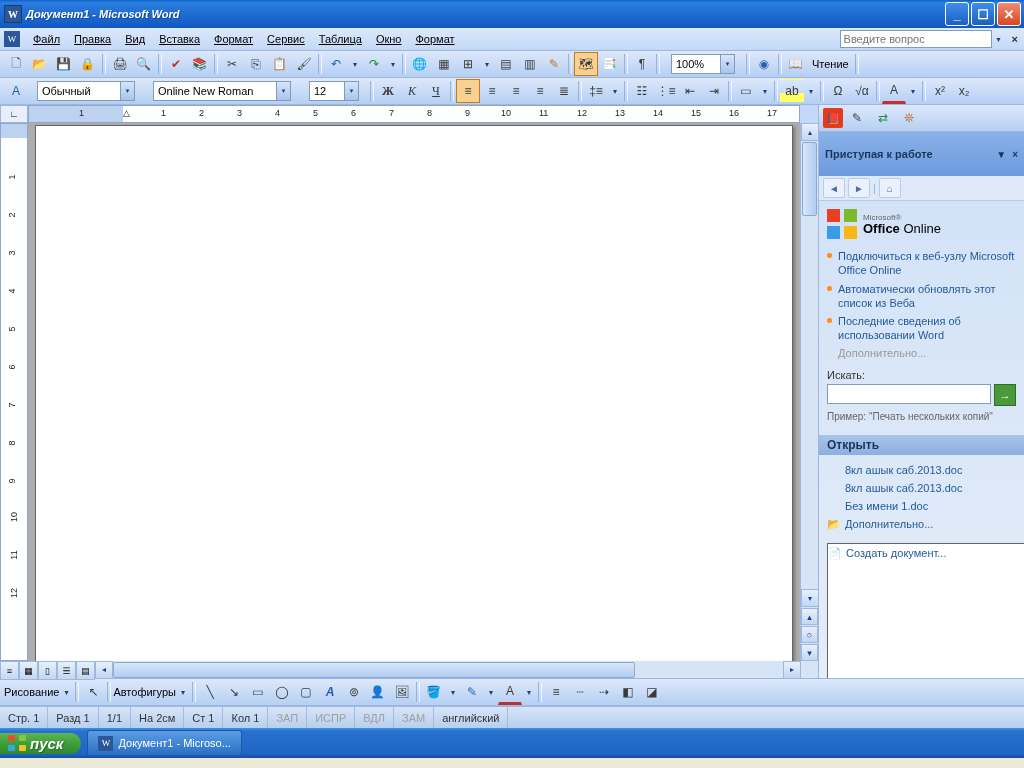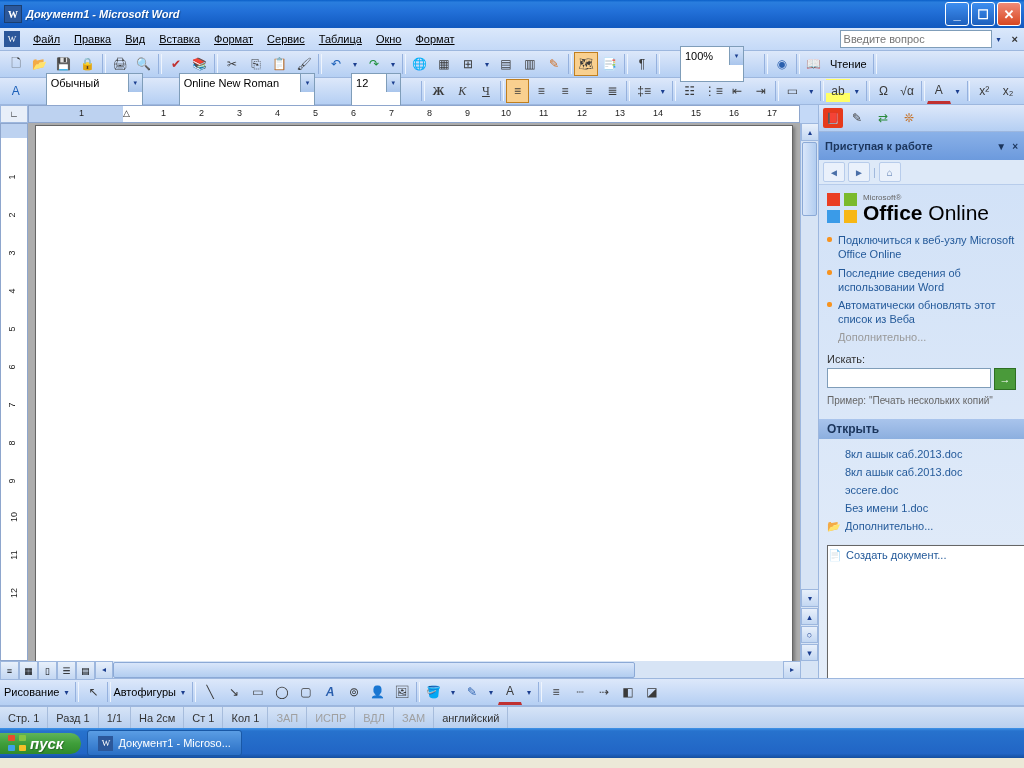--- a/index.html
+++ b/index.html
@@ -15,21 +15,21 @@
 .menubar .mitem{padding:3px 7px;cursor:default}
 .menubar .mitem u{text-decoration:underline}
 .menubar .spacer{flex:1}
 .menubar .questionbox{width:144px;height:16px;background:#fff;border:1px solid #7f9db9;color:#999;padding:0 3px;font-size:11px}
 .menubar .xbtn{padding:0 6px;font-family:Arial;font-weight:bold;color:#333}
 .toolbar{height:26px;background:linear-gradient(to bottom,#dde8fa,#b5cff3);border-bottom:1px solid #9db7de;display:flex;align-items:center;padding:0 4px;gap:0}
 .tbtn{width:22px;height:22px;display:inline-flex;align-items:center;justify-content:center;border:1px solid transparent;font-size:12px;color:#3a3a3a;cursor:default}
 .tbtn.active{background:#f9d08f;border-color:#c07f1f}
 .tbtn.dd{width:12px;font-size:8px;color:#1b3e8f}
 .tsep{width:2px;height:20px;border-left:1px solid #95b1de;border-right:1px solid #eef4fd;margin:0 2px}
-.combo{height:18px;background:#fff;border:1px solid #7f9db9;display:inline-flex;align-items:center;padding:0 14px 16px 4px;position:relative;margin:0 18px}
+.combo{height:18px;background:#fff;border:1px solid #7f9db9;display:inline-flex;align-items:center;padding:0 14px 0 4px;position:relative;margin:0 9px}
 .combo .arr{position:absolute;right:0;top:0;width:13px;height:18px;background:linear-gradient(to bottom,#d6e5fa,#a9c5ec);border-left:1px solid #7f9db9;display:flex;align-items:center;justify-content:center;font-size:7px;color:#1b3e8f}
 .fmt-b{font-weight:bold;font-family:'Times New Roman'}
 .fmt-i{font-style:italic;font-family:'Times New Roman'}
 .fmt-u{text-decoration:underline;font-family:'Times New Roman'}
 .content-area{display:flex;height:573px}
 .doc-zone{flex:1;display:flex;flex-direction:column;background:#c4d9f7}
 .hruler{height:18px;display:flex;background:#c4d9f7}
 .hruler .corner{width:26px;border:1px solid #9db7de;background:#e8eff9;display:flex;align-items:center;justify-content:center;font-size:9px}
 .hruler .scale{flex:1;background:#fff;border:1px solid #8ea6cd;position:relative;font-size:9px;overflow:hidden}
 .hruler .scale .leftmargin{position:absolute;left:0;top:0;width:94px;height:100%;background:#bdd2f0}
@@ -48,36 +48,36 @@
 .vscroll .navbtn{height:15px;background:linear-gradient(to bottom,#e8f0fb,#c3d7f2);border:1px solid #9db7de;display:flex;align-items:center;justify-content:center;font-size:9px;color:#1b3e8f;margin-top:1px}
 .hscroll-row{height:17px;display:flex;background:#d7e4f5}
 .hscroll-row .viewbtns{display:flex}
 .hscroll-row .viewbtns .vb{width:17px;height:17px;background:linear-gradient(to bottom,#e8f0fb,#c3d7f2);border:1px solid #9db7de;display:flex;align-items:center;justify-content:center;font-size:9px}
 .hscroll{flex:1;display:flex;align-items:center}
 .hscroll .track{flex:1;height:100%}
 .hscroll .thumb{width:520px;height:14px;background:linear-gradient(to bottom,#d9e6fa,#b2cdf0);border:1px solid #8ba9d6;border-radius:2px}
 .taskpane{width:205px;background:linear-gradient(to bottom,#cfe0f7,#e4edf9);border-left:1px solid #9db7de;display:flex;flex-direction:column}
 .tp-toolbar{height:26px;background:linear-gradient(to bottom,#dde8fa,#b5cff3);border-bottom:1px solid #9db7de;display:flex;align-items:center;padding:0 4px;gap:2px}
 .tp-red{width:20px;height:20px;background:#e63a1c;border-radius:2px;display:flex;align-items:center;justify-content:center;color:#fff;font-size:11px}
-.tp-title{height:20px;background:linear-gradient(to bottom,#8ab1e8,#6c9add);color:#1b355c;font-weight:bold;display:flex;align-items:center;padding:4px 6px;font-size:11px}
+.tp-title{height:20px;background:linear-gradient(to bottom,#8ab1e8,#6c9add);color:#1b355c;font-weight:bold;display:flex;align-items:center;padding:12px 6px;font-size:11px}
 .tp-title .spacer{flex:1}
 .tp-title .btns{font-size:10px;color:#1b355c}
 .tp-nav{height:24px;background:#dde9f8;border-bottom:1px solid #b7cceb;display:flex;align-items:center;padding:0 4px;gap:3px}
 .tp-nav .nb{width:20px;height:18px;border:1px solid #b7cceb;background:#eaf1fb;border-radius:2px;display:flex;align-items:center;justify-content:center;font-size:10px;color:#4a6fa8}
 .tp-body{padding:8px;font-size:11px;overflow:hidden;flex:1}
 .office-logo{display:flex;align-items:center;gap:6px;margin-bottom:10px}
 .office-logo .sq{width:30px;height:30px;position:relative}
 .office-logo .sq span{position:absolute;width:13px;height:13px}
 .office-logo .sq .r{background:#ea3e23;top:0;left:0}
 .office-logo .sq .g{background:#7aba2c;top:0;right:0}
 .office-logo .sq .b{background:#3a9be8;bottom:0;left:0}
 .office-logo .sq .y{background:#f7b715;bottom:0;right:0}
 .office-logo .txt{line-height:1}
 .office-logo .txt .m{font-size:8px;color:#666}
-.office-logo .txt .o{font-size:21px}
+.office-logo .txt .o{font-size:13px}
 .tp-link{display:flex;align-items:flex-start;gap:6px;margin:4px 0;color:#245a9a;line-height:1.3}
 .tp-link .bullet{width:5px;height:5px;background:#f7931e;border-radius:2px;margin-top:4px;flex-shrink:0}
 .tp-more{color:#999;margin:4px 0 10px 11px}
 .tp-label{color:#333;margin-bottom:3px}
 .tp-search{display:flex;gap:3px;margin-bottom:4px}
 .tp-search input{flex:1;border:1px solid #7f9db9;height:18px;padding:0 3px;font-size:11px}
 .tp-search .go{width:20px;height:20px;background:#4a9a3a;border:1px solid #2e6f23;color:#fff;display:flex;align-items:center;justify-content:center;font-size:11px}
 .tp-example{color:#666;font-size:10px;line-height:1.3}
 .tp-section-hdr{background:linear-gradient(to bottom,#a9c4ec,#8cafdf);color:#1b355c;font-weight:bold;padding:3px 8px;margin:12px -8px 6px -8px;font-size:12px}
 .tp-file{color:#245a9a;padding:3px 0 3px 18px;position:relative}
@@ -332,37 +332,36 @@
           <div class="m">Microsoft®</div>
           <div class="o"><b>Office</b> Online</div>
         </div>
       </div>
       <div class="tp-link">
           <span class="bullet"></span>
           <span>Подключиться к веб-узлу Microsoft Office Online</span>
         </div>
       <div class="tp-link">
           <span class="bullet"></span>
-          <span>Последние сведения об использовании Word</span>
+          <span>Автоматически обновлять этот список из Веба</span>
         </div>
       <div class="tp-link">
           <span class="bullet"></span>
-          <span>Автоматически обновлять этот список из Веба</span>
+          <span>Последние сведения об использовании Word</span>
         </div>
       <div class="tp-more">Дополнительно...</div>
       <div class="tp-label">Искать:</div>
       <div class="tp-search">
         <input style="">
         <div class="go">→</div>
       </div>
       <div class="tp-example">Пример:  "Печать нескольких копий"</div>
       <div class="tp-section-hdr">Открыть</div>
       <div class="tp-file">8кл ашык саб.2013.doc</div>
       <div class="tp-file">8кл ашык саб.2013.doc</div>
-      <div class="tp-file">эссеге.doc</div>
       <div class="tp-file">Без имени 1.doc</div>
       <div class="tp-file folder">Дополнительно...</div>
       <div style="height:8px"></div>
       <div class="tp-file page">Создать документ...</div>
     </div>
   </div>
 </div>
 
 <div class="drawbar">
   <span>Рисование</span>

